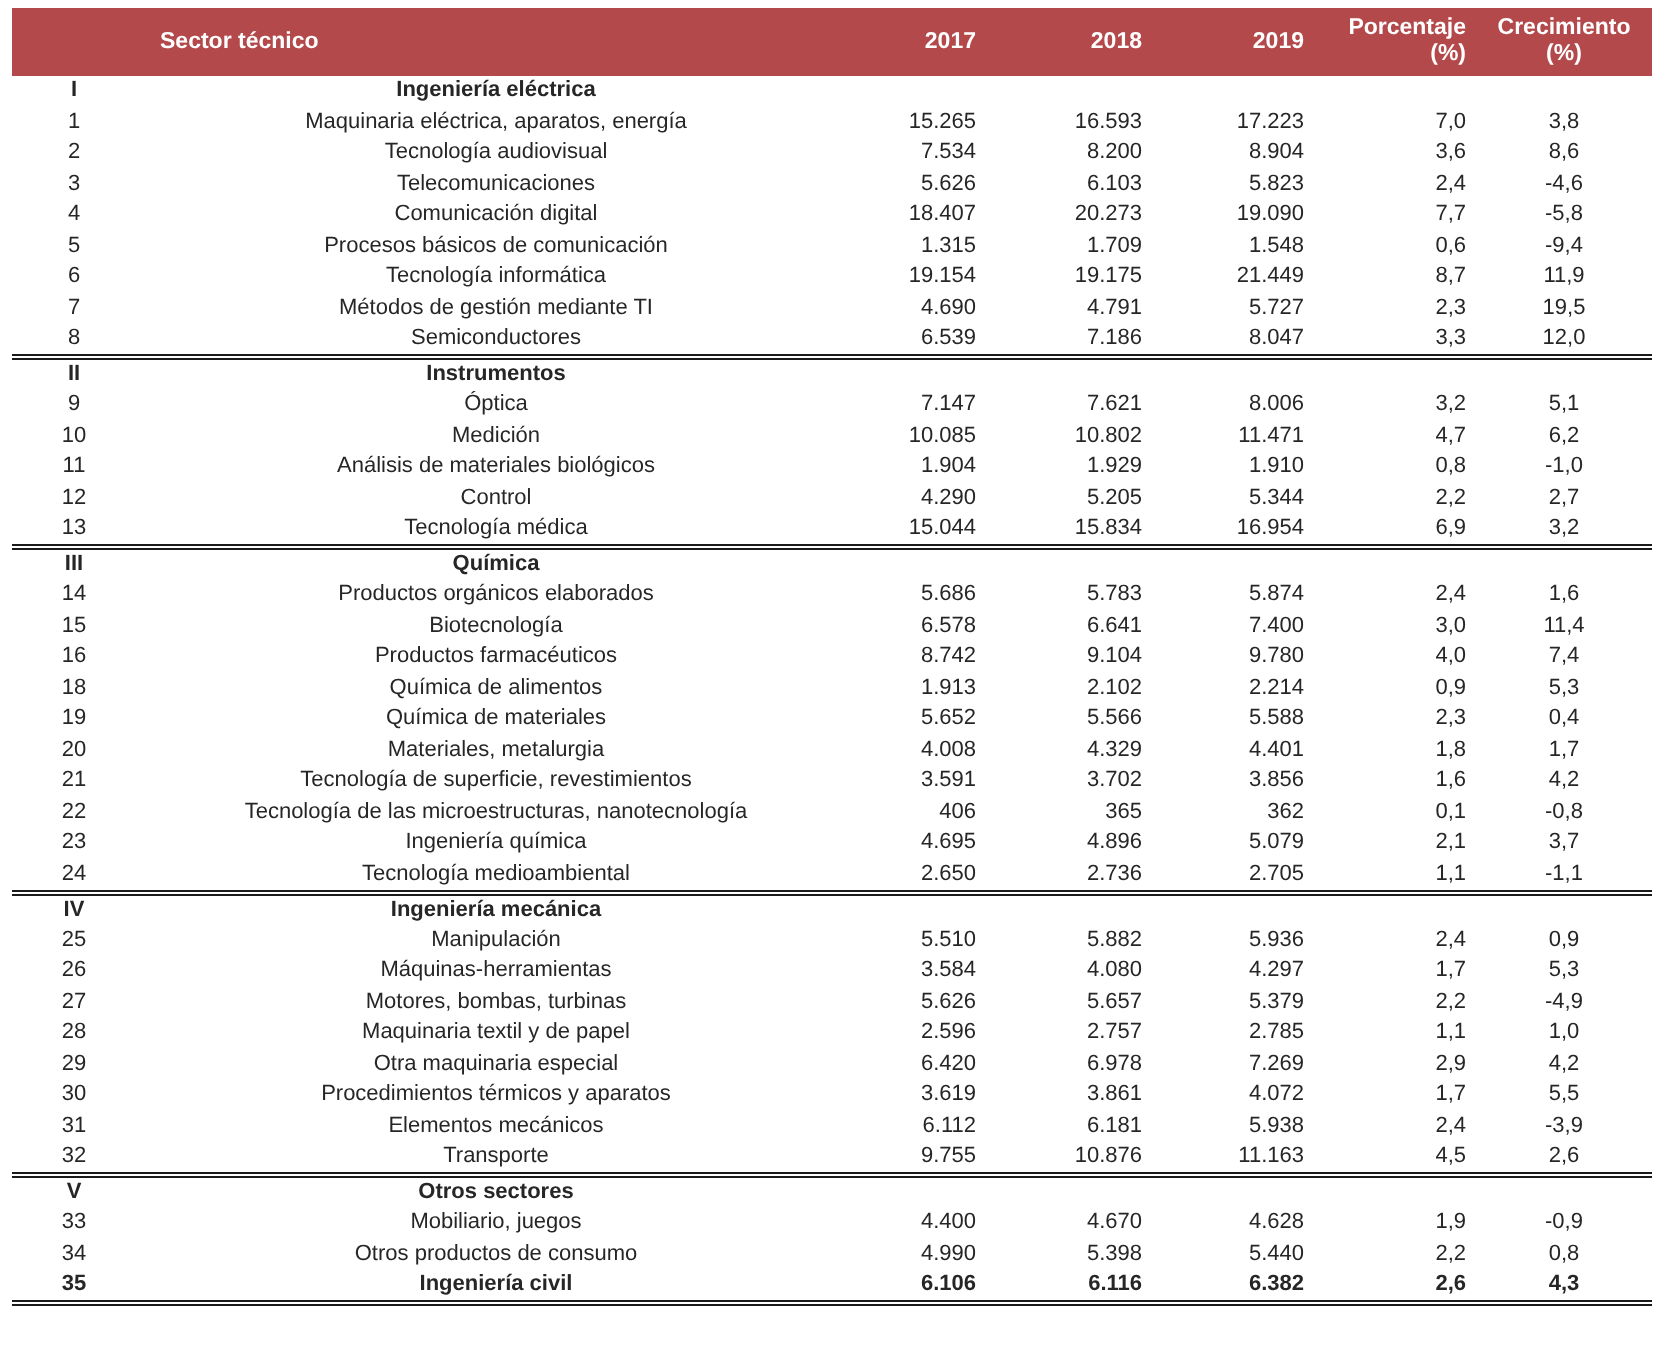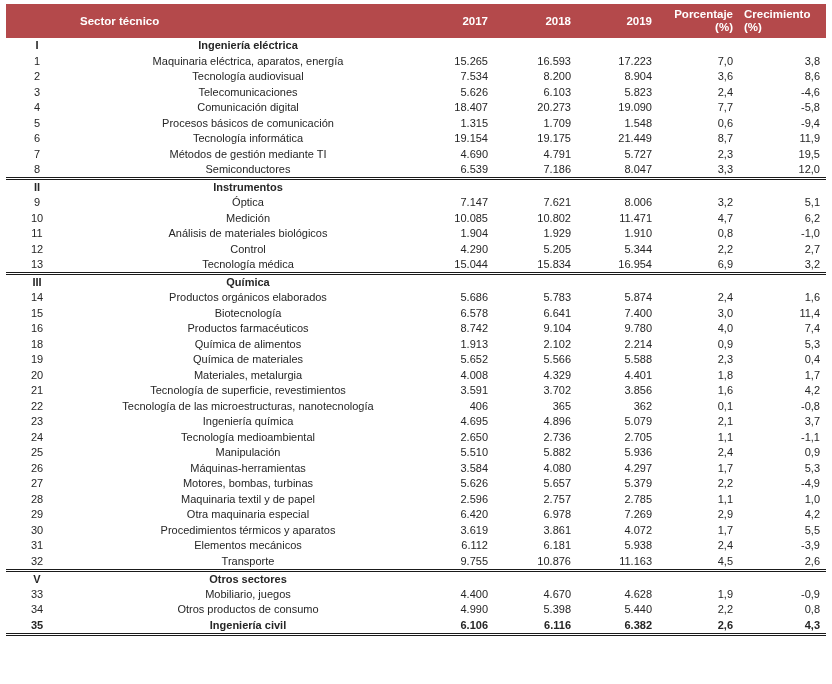--- a/index.html
+++ b/index.html
@@ -40,34 +40,34 @@
     color: var(--header-text);
     font-weight: bold;
     font-size: 11.5px;
     height: 34px;
     vertical-align: middle;
     padding: 0;
     line-height: 13px;
   }
   thead th.h-name { text-align: left; padding-left: 12px; }
   thead th.h-val  { text-align: right; padding-right: 11px; }
-  thead th.h-val-last { text-align: left; padding-right: 6px; }
+  thead th.h-val-last { text-align: center; padding-right: 6px; }
 
   tbody td {
     height: 15.5px;
     padding: 0;
     vertical-align: middle;
     line-height: 15px;
     white-space: nowrap;
     overflow: hidden;
   }
   td.t-num  { text-align: center; }
   td.t-name { text-align: center; padding-left: 12px; }
   td.t-val  { text-align: right; padding-right: 11px; }
-  td.t-val-last { text-align: right; padding-right: 6px; }
+  td.t-val-last { text-align: center; padding-right: 6px; }
 
   tr.section-row td {
     font-weight: bold;
     border-top: 3px double var(--divider);
   }
   tr.section-row.first td {
     border-top: none;
   }
   tbody tr:last-child td {
     border-bottom: 3px double var(--divider);
@@ -333,20 +333,29 @@
         </tr>
         <tr>
           <td class="t-num">24</td>
           <td class="t-name">Tecnología medioambiental</td>
           <td class="t-val">2.650</td>
           <td class="t-val">2.736</td>
           <td class="t-val">2.705</td>
           <td class="t-val">1,1</td>
           <td class="t-val-last">-1,1</td>
         </tr>
+        <tr class="section-row">
+          <td class="t-num">IV</td>
+          <td class="t-name">Ingeniería mecánica</td>
+          <td class="t-val"></td>
+          <td class="t-val"></td>
+          <td class="t-val"></td>
+          <td class="t-val"></td>
+          <td class="t-val-last"></td>
+        </tr>
         <tr>
           <td class="t-num">25</td>
           <td class="t-name">Manipulación</td>
           <td class="t-val">5.510</td>
           <td class="t-val">5.882</td>
           <td class="t-val">5.936</td>
           <td class="t-val">2,4</td>
           <td class="t-val-last">0,9</td>
         </tr>
         <tr>

